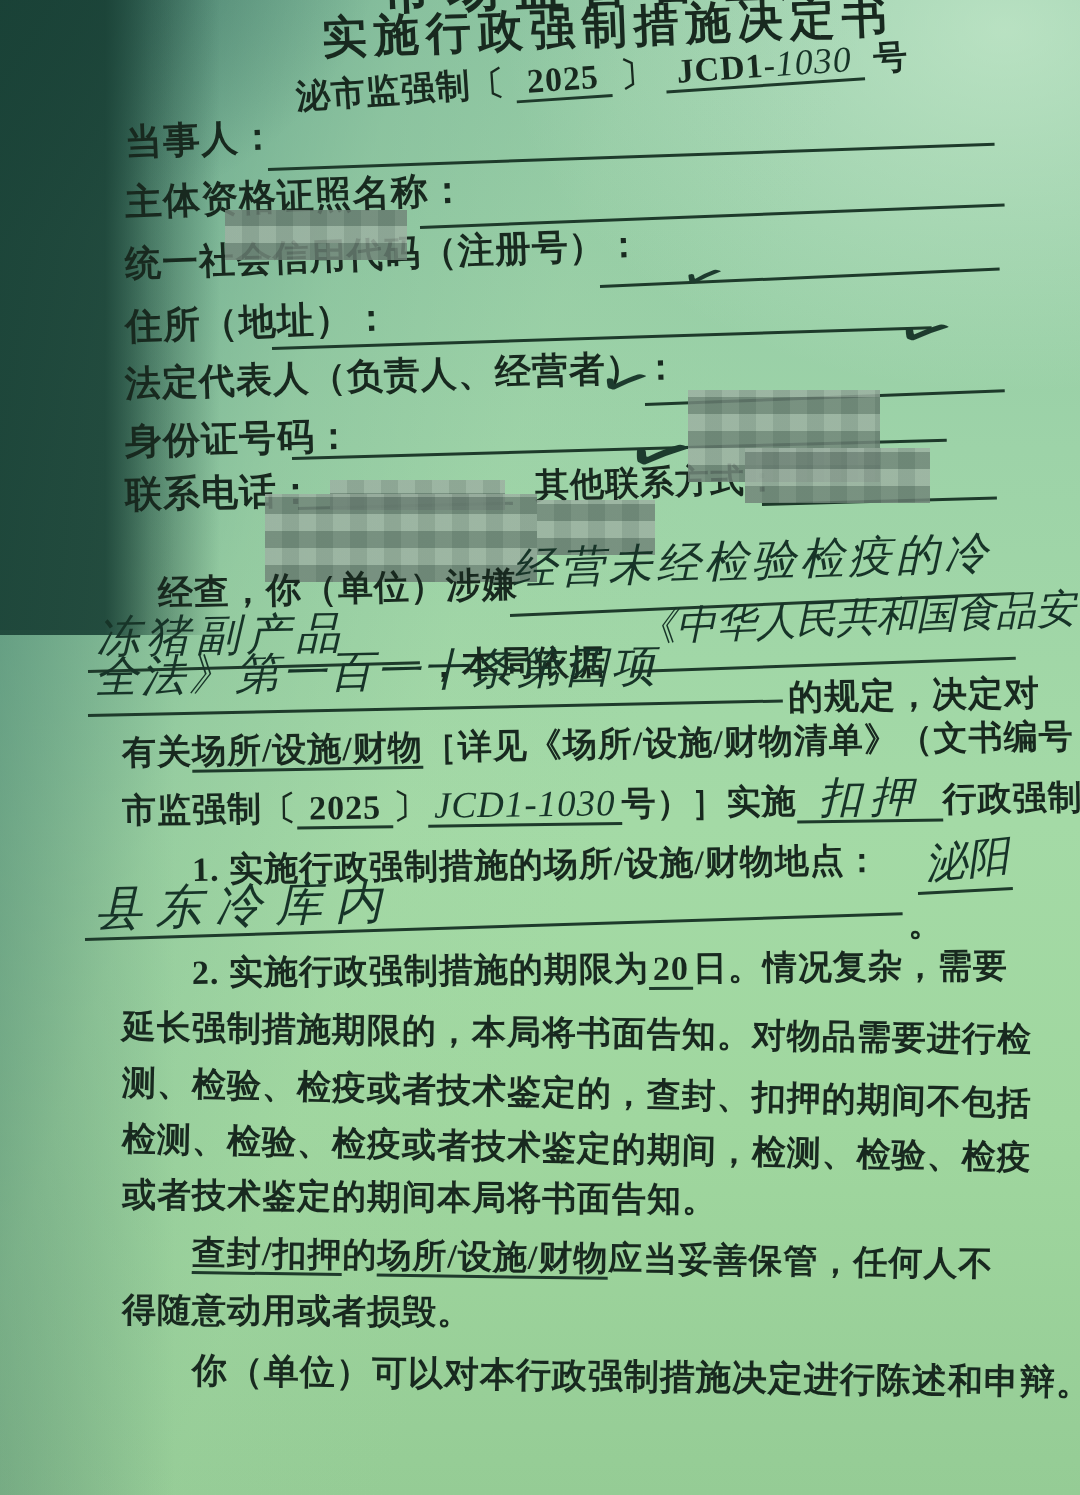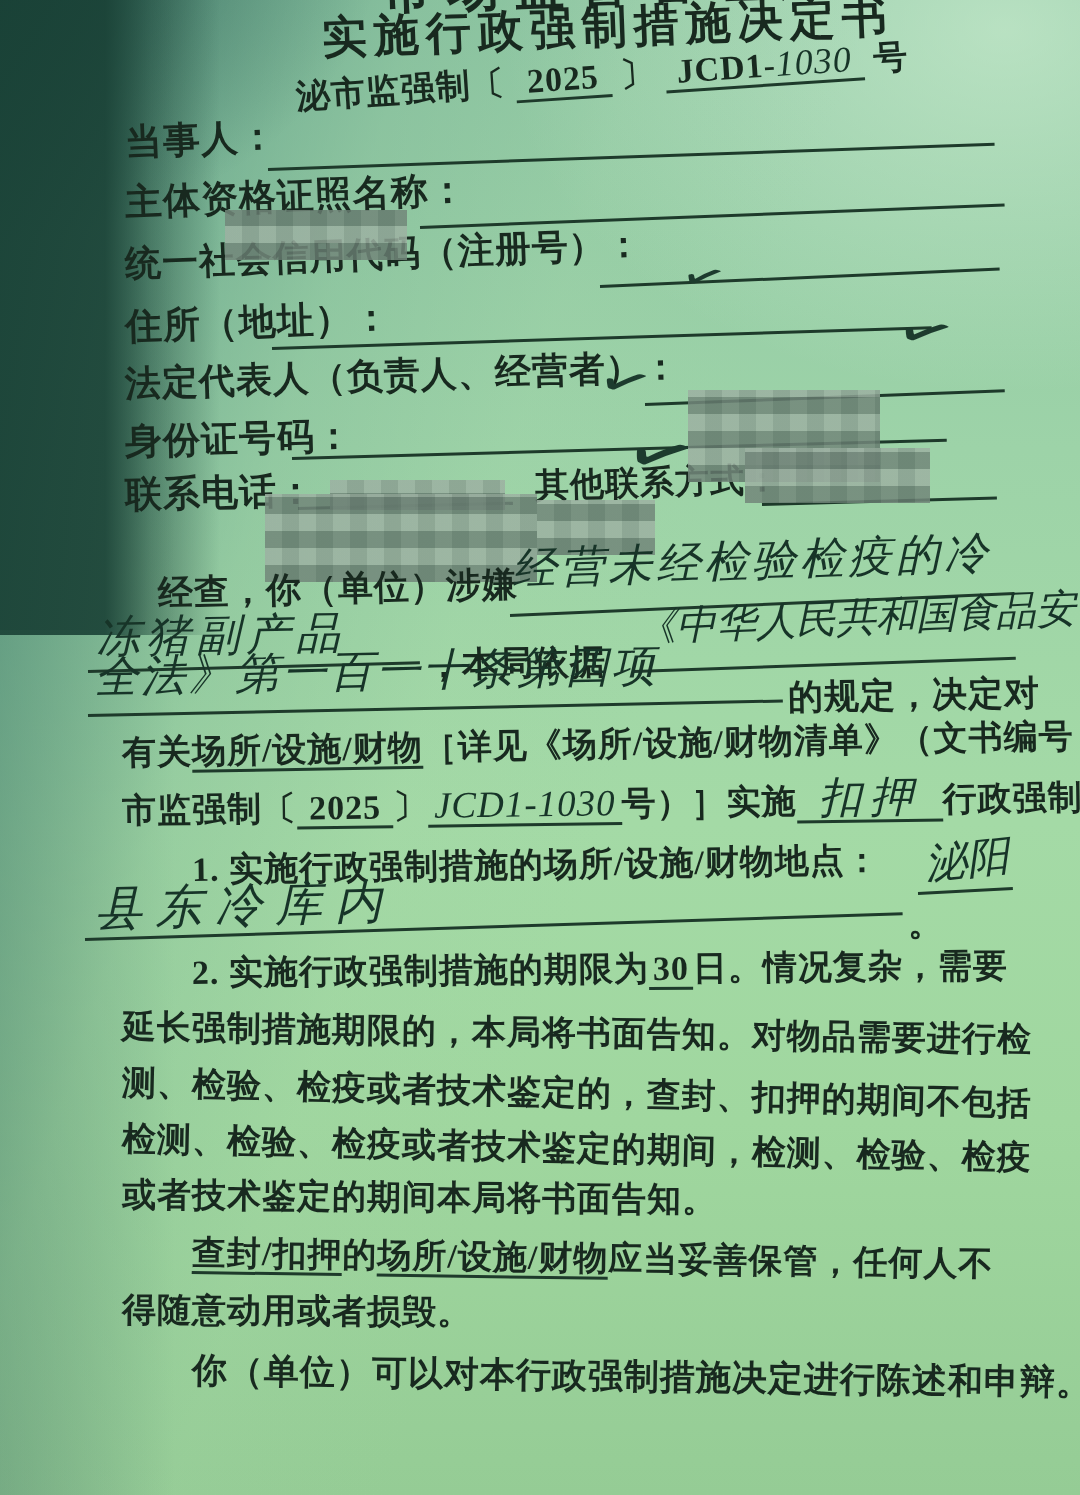--- a/index.html
+++ b/index.html
@@ -101,21 +101,21 @@
   </div>
 
   <div class="line" style="left:192px;top:847px;font-size:34px;transform:rotate(-0.8deg);">1. 实施行政强制措施的场所/设施/财物地点：</div>
   <div class="hand" style="left:925px;top:836px;font-size:42px;transform:rotate(-6deg);">泌阳</div>
   <div class="blank" style="left:918px;top:892px;width:95px;transform:rotate(-3deg);"></div>
   <div class="hand" style="left:95px;top:878px;font-size:47px;letter-spacing:13px;transform:rotate(-1.5deg);">县东冷库内</div>
   <div class="blank" style="left:85px;top:938px;width:818px;transform:rotate(-1.8deg);"></div>
   <div class="line" style="left:908px;top:900px;font-size:35px;">。</div>
 
   <div class="line" style="left:192px;top:950px;font-size:34px;transform:rotate(-0.5deg);">
-    <span>2. 实施行政强制措施的期限为</span><span class="u" style="padding:0 4px;">30</span><span>日。情况复杂，需要</span>
+    <span>2. 实施行政强制措施的期限为</span><span class="u" style="padding:0 4px;">20</span><span>日。情况复杂，需要</span>
   </div>
   <div class="line" style="left:122px;top:1004px;font-size:34px;transform:rotate(0.8deg);">延长强制措施期限的，本局将书面告知。对物品需要进行检</div>
   <div class="line" style="left:122px;top:1060px;font-size:34px;transform:rotate(1.3deg);">测、检验、检疫或者技术鉴定的，查封、扣押的期间不包括</div>
   <div class="line" style="left:122px;top:1116px;font-size:34px;transform:rotate(1.2deg);">检测、检验、检疫或者技术鉴定的期间，检测、检验、检疫</div>
   <div class="line" style="left:122px;top:1172px;font-size:34px;transform:rotate(0.5deg);">或者技术鉴定的期间本局将书面告知。</div>
 
   <div class="line" style="left:192px;top:1230px;font-size:34px;transform:rotate(0.8deg);">
     <span class="u">查封/扣押</span><span>的</span><span class="u">场所/设施/财物</span><span>应当妥善保管，任何人不</span>
   </div>
   <div class="line" style="left:122px;top:1287px;font-size:34px;transform:rotate(0.4deg);">得随意动用或者损毁。</div>

